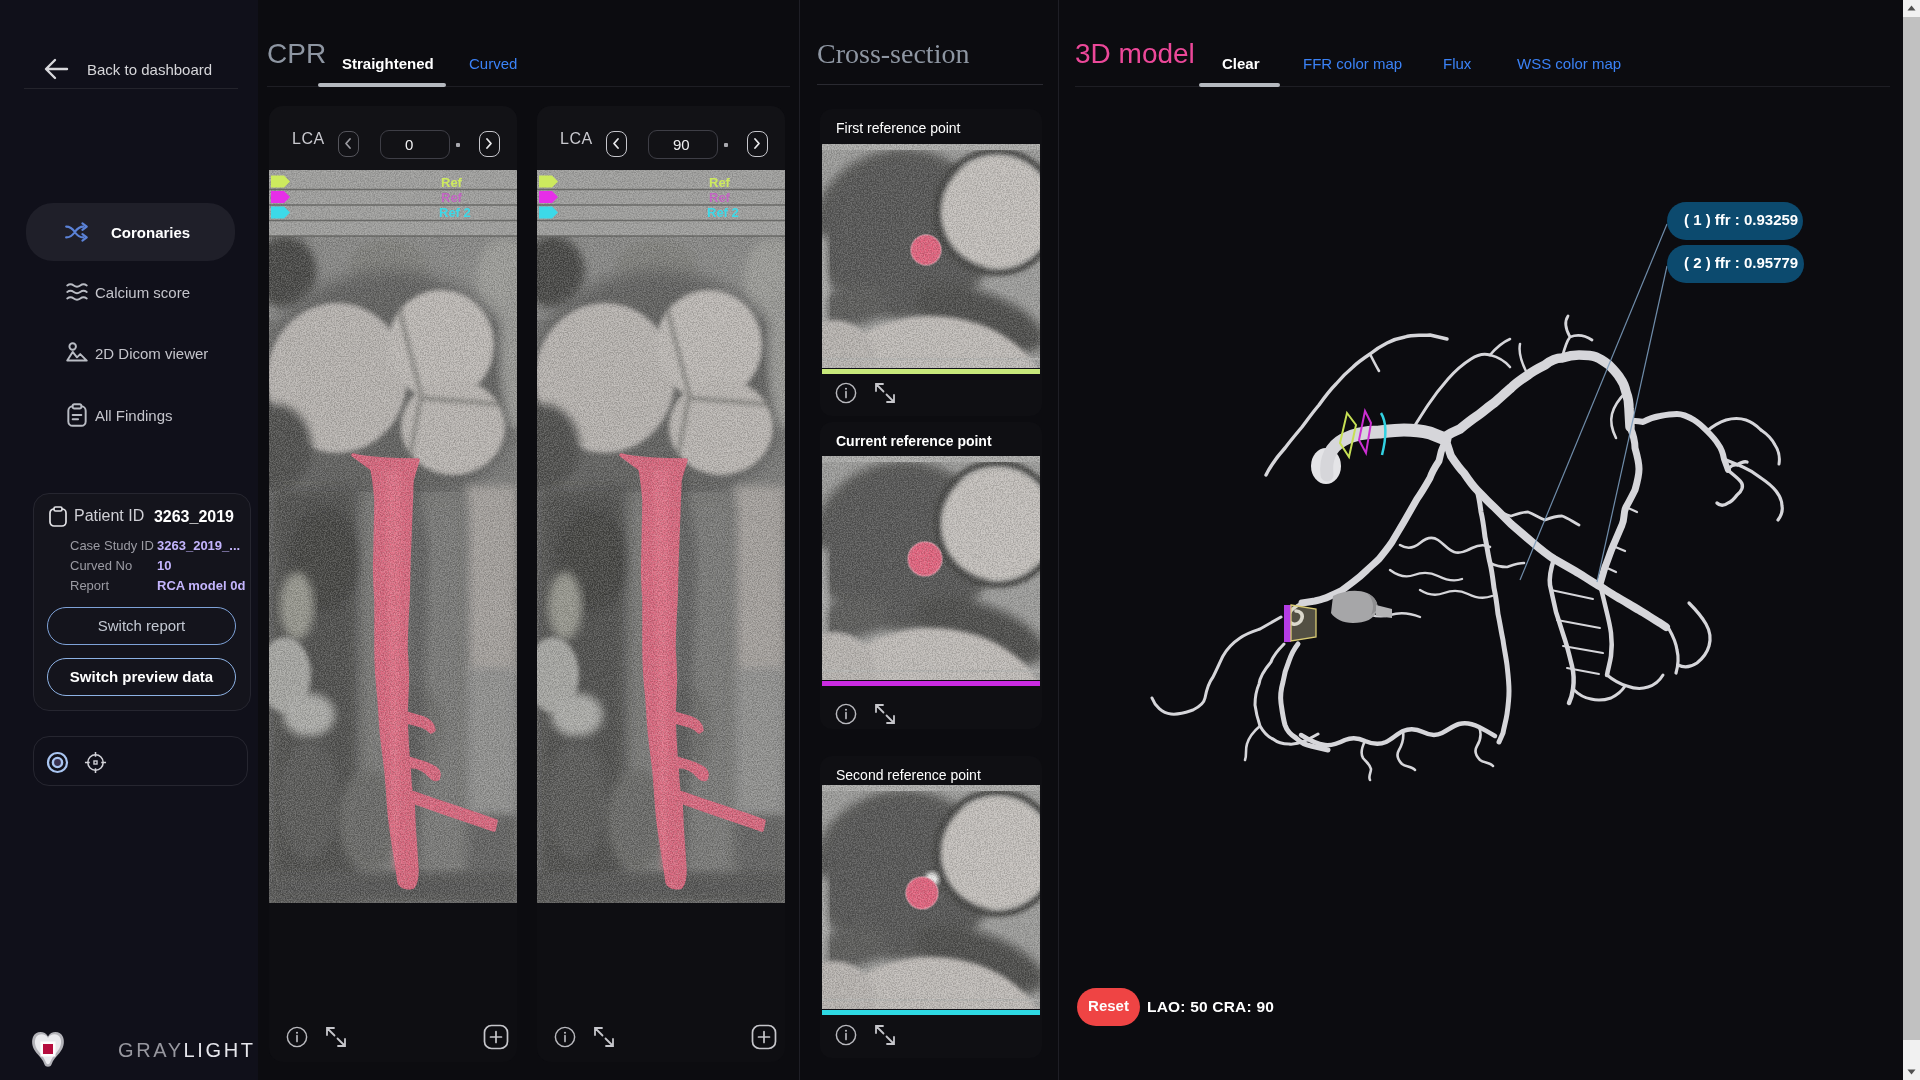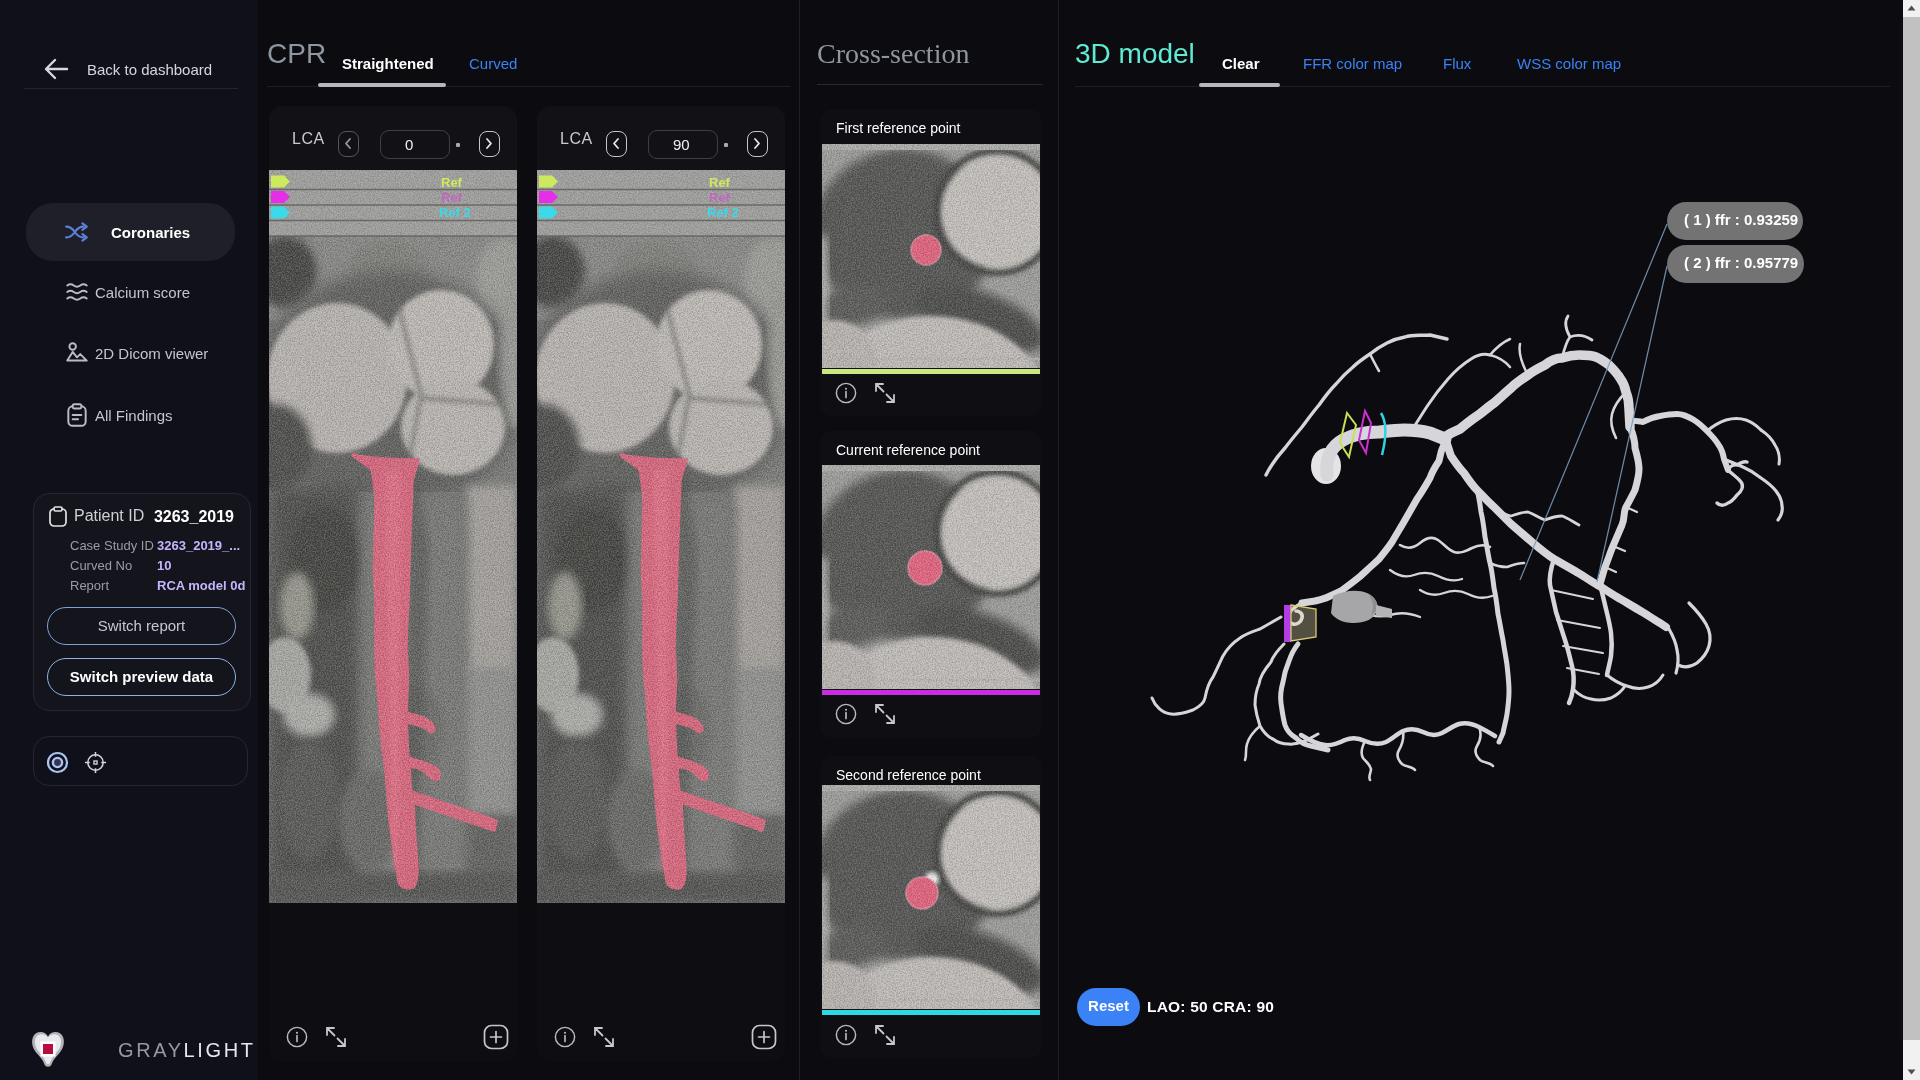--- a/index.html
+++ b/index.html
@@ -42,23 +42,23 @@
   .ninput { position:absolute; top:24px; width:70px; height:29px; border-radius:9px; border:1.5px solid #3e3e46; color:#f0f0f2; font-size:15px; }
   .ninput span { position:absolute; left:24px; top:5px; }
   .ndot { position:absolute; top:37px; width:4px; height:4px; border-radius:1px; background:#a8a8ae; }
   .cimg { position:absolute; left:0; top:64px; width:248px; height:733px; }
   .cfoot { position:absolute; left:0; bottom:0; width:100%; height:159px; background:#0e0e12; }
   .xcard { position:absolute; left:820px; width:222px; border-radius:12px; background:#0f0f13; overflow:hidden; }
   .xtitle { position:absolute; left:16px; top:11px; font-size:14px; color:#fff; }
   .ximg { position:absolute; left:2px; width:218px; height:224px; }
   .xbar { position:absolute; left:2px; width:218px; height:5px; }
   .ic { position:absolute; }
-  #ffr1,#ffr2 { position:absolute; background:#737373; border-radius:19px; color:#fff; font-size:15px; font-weight:bold; }
+  #ffr1,#ffr2 { position:absolute; background:#0c4a6e; border-radius:19px; color:#fff; font-size:15px; font-weight:bold; }
   #ffr1 span,#ffr2 span { position:relative; top:9px; left:17px; }
-  #resetbtn { position:absolute; left:1077px; top:988px; width:63px; height:38px; background:#3b82f6; border-radius:19px; color:#fdfdfd; font-size:15px; font-weight:bold; text-align:center; }
+  #resetbtn { position:absolute; left:1077px; top:988px; width:63px; height:38px; background:#ef4444; border-radius:19px; color:#fdfdfd; font-size:15px; font-weight:bold; text-align:center; }
   #resetbtn span { position:relative; top:9px; }
   #laocra { position:absolute; left:1147px; top:998px; color:#fff; font-size:15.5px; font-weight:bold; letter-spacing:.2px; }
   #sbar { position:absolute; left:1903px; top:0; width:17px; height:1080px; background:#f1f1f1; }
   #sbar .thumb { position:absolute; left:0; top:17px; width:17px; height:1023px; background:#c1c1c1; }
 </style>
 </head>
 <body>
 <div id="sidebar"></div>
 
 <svg class="abs" style="left:43px;top:58px;" width="26" height="22" viewBox="0 0 26 22">
@@ -340,21 +340,21 @@
       <ellipse cx="12" cy="218" rx="42" ry="42" fill="#bab6b2" filter="url(#xb21)"></ellipse>
       <rect x="0" y="0" width="218" height="6" fill="#aeaeac"></rect>
       <path d="M0,215 H218" stroke="#b6b6b4" stroke-width="2.5" opacity="0.75"></path>
       <circle cx="104" cy="106" r="15" fill="#e4647f"></circle>
       <circle cx="104" cy="106" r="15" fill="none" stroke="#eda4b4" stroke-width="2" opacity="0.5"></circle>
       <rect x="0" y="0" width="218" height="224" filter="url(#xnz1d)" opacity="0.15"></rect>
       <rect x="0" y="0" width="218" height="224" filter="url(#xnz1l)" opacity="0.15"></rect>
     </svg>
   <div class="xbar" style="top:260px;background:#c8e97b;"></div>
 </div>
-<div class="xcard" style="top:431px;height:307px;">
+<div class="xcard" style="top:422px;height:307px;font-weight:bold;">
   <div class="xtitle">Current reference point</div>
   <svg class="ximg" style="top:34px;" width="218" height="224" viewBox="0 0 218 224">
       <defs>
         <filter id="xnz2d" x="0" y="0" width="100%" height="100%">
           <feTurbulence type="fractalNoise" baseFrequency="0.75" numOctaves="2" seed="13" stitchTiles="stitch"></feTurbulence>
           <feColorMatrix type="matrix" values="0 0 0 0 0  0 0 0 0 0  0 0 0 0 0  4 0 0 0 -1.6"></feColorMatrix>
         </filter>
         <filter id="xnz2l" x="0" y="0" width="100%" height="100%">
           <feTurbulence type="fractalNoise" baseFrequency="0.75" numOctaves="2" seed="18" stitchTiles="stitch"></feTurbulence>
           <feColorMatrix type="matrix" values="0 0 0 0 1  0 0 0 0 1  0 0 0 0 1  4 0 0 0 -1.6"></feColorMatrix>
@@ -418,21 +418,21 @@
       <circle cx="100" cy="108" r="16" fill="#e4647f"></circle>
       <circle cx="100" cy="108" r="16" fill="none" stroke="#eda4b4" stroke-width="2" opacity="0.5"></circle>
       <rect x="0" y="0" width="218" height="224" filter="url(#xnz3d)" opacity="0.15"></rect>
       <rect x="0" y="0" width="218" height="224" filter="url(#xnz3l)" opacity="0.15"></rect>
     </svg>
   <div class="xbar" style="top:254px;background:#2ed9e3;"></div>
 </div>
 
 <div class="vdiv" style="left:1058px;"></div>
 
-<div class="stitle" style="left:1075px;top:38px;color:#5eead4;">3D model</div>
+<div class="stitle" style="left:1075px;top:38px;color:#ec4899;">3D model</div>
 <div class="tab on" style="left:1222px;">Clear</div>
 <div class="tab" style="left:1303px;">FFR color map</div>
 <div class="tab" style="left:1443px;">Flux</div>
 <div class="tab" style="left:1517px;">WSS color map</div>
 <div class="hline" style="left:1075px;width:815px;"></div>
 <div class="tabline" style="left:1199px;width:81px;"></div>
 
 <svg class="abs" id="vessels" style="left:1060px;top:90px;" width="840" height="900" viewBox="0 0 840 900">
     <path d="M92,608 C95,616 102,623 111,624 C120,625 127,622 133,620 C139,617 144,613 145,608 C147,597 150,591 153,587 C157,579 160,572 163,566 C168,557 174,552 180,548 C187,543 194,541 200,539 L221,527" stroke="#d6d6da" stroke-width="3" fill="none" stroke-linecap="round" stroke-linejoin="round" opacity="1"></path>
     <path d="M224,554 C218,560 213,566 211,572 C205,579 200,586 199,594 C196,601 195,608 195,615 C196,623 198,630 200,636 C204,643 208,647 213,649 C218,653 224,654 229,654 C236,655 242,652 247,650 L258,644" stroke="#d6d6da" stroke-width="3" fill="none" stroke-linecap="round" stroke-linejoin="round" opacity="1"></path>

